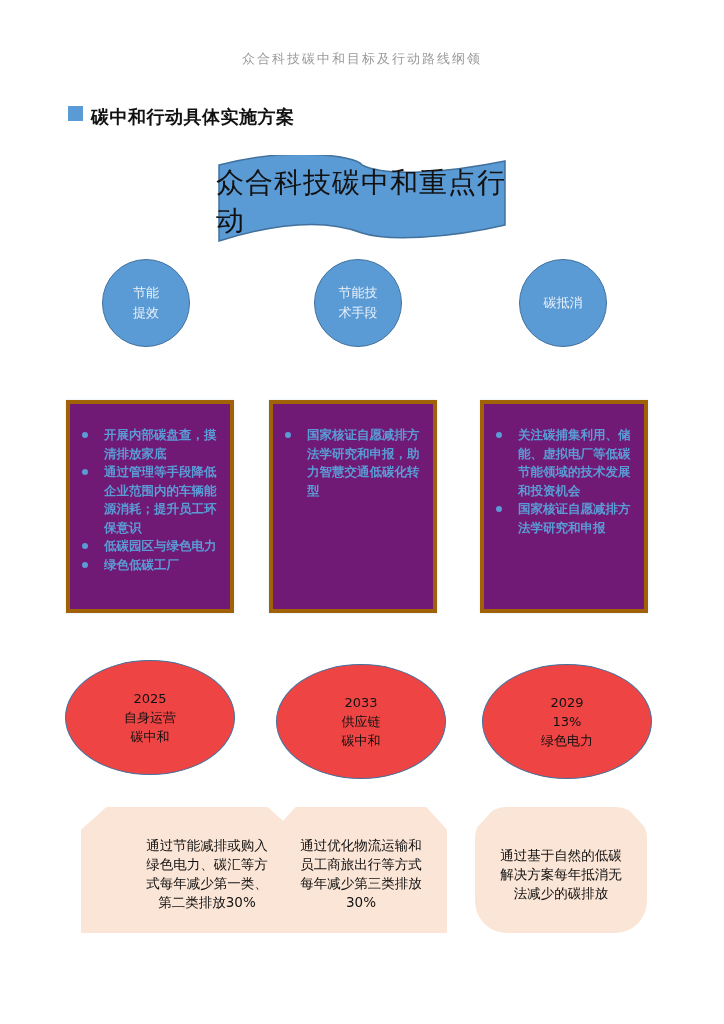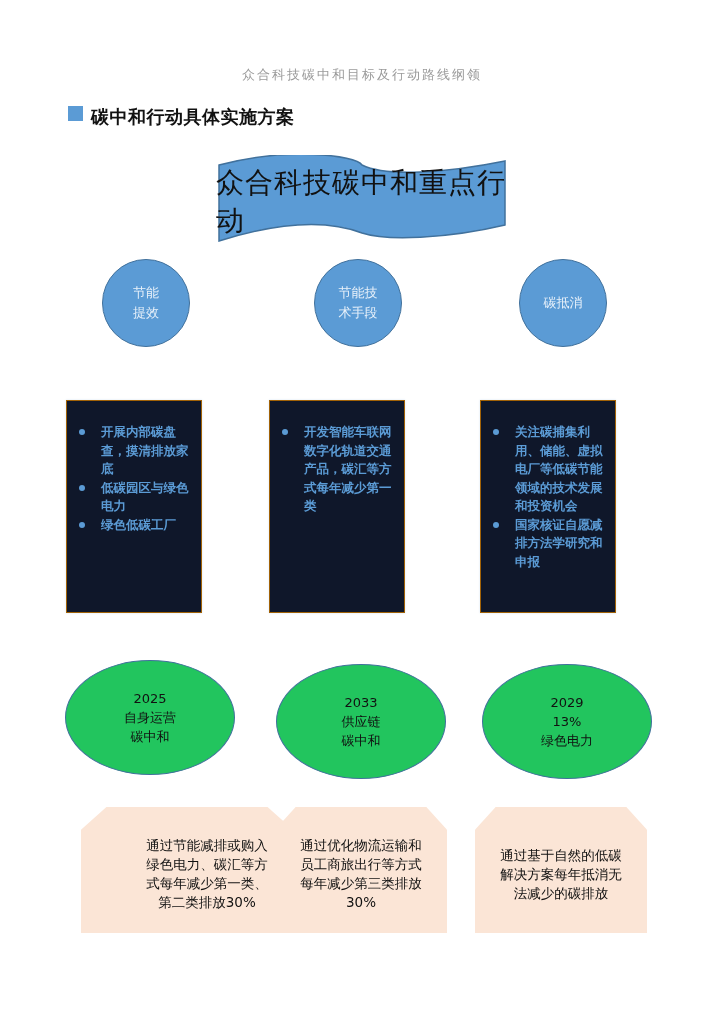--- a/index.html
+++ b/index.html
@@ -1,41 +1,41 @@
 <!DOCTYPE html>
 <html><head>
 <meta charset="utf-8">
 <style>
   html, body { margin:0; padding:0; }
   body { width:724px; height:1024px; background:#ffffff; position:relative; overflow:hidden;
          font-family:"DejaVu Sans", "Liberation Sans", sans-serif; }
   .header-title { position:absolute; top:50px; left:0; width:724px; text-align:center;
-         font-family:"DejaVu Serif", "Liberation Serif", serif; font-size:13px; color:#9a9a9a; letter-spacing:2px;margin-top:16px; }
+         font-family:"DejaVu Serif", "Liberation Serif", serif; font-size:13px; color:#9a9a9a; letter-spacing:2px; }
   .section-heading { position:absolute; top:97px; left:68px; display:flex; align-items:center; }
   .section-square { width:15px; height:15px; background:#5b9bd5; margin-right:8px; }
   .section-text { font-size:18px; font-weight:bold; color:#111; letter-spacing:0.5px;margin-top:8px; }
 
   .banner { position:absolute; left:216px; top:155px; width:292px; height:90px; }
   .banner svg { position:absolute; left:0; top:0; }
   .banner-text { position:absolute; left:0; top:0; width:292px; height:90px; display:flex; align-items:center;
          justify-content:center; font-size:28px; color:#111; letter-spacing:1px; padding-top:2px; }
 
   .circle { position:absolute; width:88px; height:88px; border-radius:50%; background:#5b9bd5;
          border:1.5px solid #41719c; box-sizing:border-box; display:flex; align-items:center;
          justify-content:center; text-align:center; color:#e8f1fa; font-size:13px; line-height:20px; white-space:pre-line; }
 
-  .box { position:absolute; top:400px; width:136px; height:213px; border:1px solid #a16207; box-sizing:border-box;
-         background:#0f172a; box-shadow: 0 0 2px rgba(91,155,213,0.25); }
+  .box { position:absolute; top:400px; width:168px; height:213px; border:4px solid #a16207; box-sizing:border-box;
+         background:#701a75; box-shadow: 0 0 2px rgba(91,155,213,0.25); }
   .box ul { list-style:none; margin:0; padding:22px 8px 0 12px; }
   .box li { position:relative; padding-left:22px; font-size:12.5px; font-weight:bold; color:#5b9bd5;
          line-height:18.5px; }
   .box li::before { content:""; position:absolute; left:0; top:6px; width:6px; height:6px; border-radius:50%;
          background:#5b9bd5; }
 
-  .ellipse { position:absolute; top:662px; width:170px; height:115px; border-radius:50%; background:#22c55e;
+  .ellipse { position:absolute; top:662px; width:170px; height:115px; border-radius:50%; background:#ef4444;
          border:1.5px solid #41719c; box-sizing:border-box; display:flex; flex-direction:column; align-items:center;
          justify-content:center; font-size:13px; line-height:19px; color:#111; text-align:center; }
 
   .octa { position:absolute; top:807px; width:172px; height:126px; background:#fbe5d6;
          clip-path: polygon(12% 0, 88% 0, 100% 18%, 100% 100%, 0 100%, 0 18%);
          display:flex; align-items:center; justify-content:center; text-align:center; }
   .octa-text { font-size:13.5px; line-height:19px; color:#111; width:128px; padding-top:8px; }
 </style>
 </head>
 <body>
@@ -56,27 +56,28 @@
 
 <div class="circle" style="left:102px; top:259px;">节能
 提效</div>
 <div class="circle" style="left:314px; top:259px;">节能技
 术手段</div>
 <div class="circle" style="left:519px; top:259px;">碳抵消</div>
 
 <div class="box" style="left:66px;">
   <ul>
     <li>开展内部碳盘查，摸清排放家底</li>
+    <li>通过管理等手段降低企业范围内的车辆能源消耗；提升员工环保意识</li>
     <li>低碳园区与绿色电力</li>
     <li>绿色低碳工厂</li>
   </ul>
 </div>
 <div class="box" style="left:269px;">
   <ul>
-    <li>开发智能车联网数字化轨道交通产品，碳汇等方式每年减少第一类</li>
+    <li>国家核证自愿减排方法学研究和申报，助力智慧交通低碳化转型</li>
   </ul>
 </div>
 <div class="box" style="left:480px;">
   <ul>
     <li>关注碳捕集利用、储能、虚拟电厂等低碳节能领域的技术发展和投资机会</li>
     <li>国家核证自愿减排方法学研究和申报</li>
   </ul>
 </div>
 
 <div class="ellipse" style="left:65px; top:660px;">
@@ -94,15 +95,15 @@
   <span>13%</span>
   <span>绿色电力</span>
 </div>
 
 <div class="octa" style="left:81px;padding-left:40px;">
   <div class="octa-text">通过节能减排或购入绿色电力、碳汇等方式每年减少第一类、第二类排放30%</div>
 </div>
 <div class="octa" style="left:275px;">
   <div class="octa-text">通过优化物流运输和员工商旅出行等方式每年减少第三类排放 30%</div>
 </div>
-<div class="octa" style="left:475px;">
+<div class="octa" style="left:475px;border-radius:32px;">
   <div class="octa-text">通过基于自然的低碳解决方案每年抵消无法减少的碳排放</div>
 </div>
 
 </body></html>

